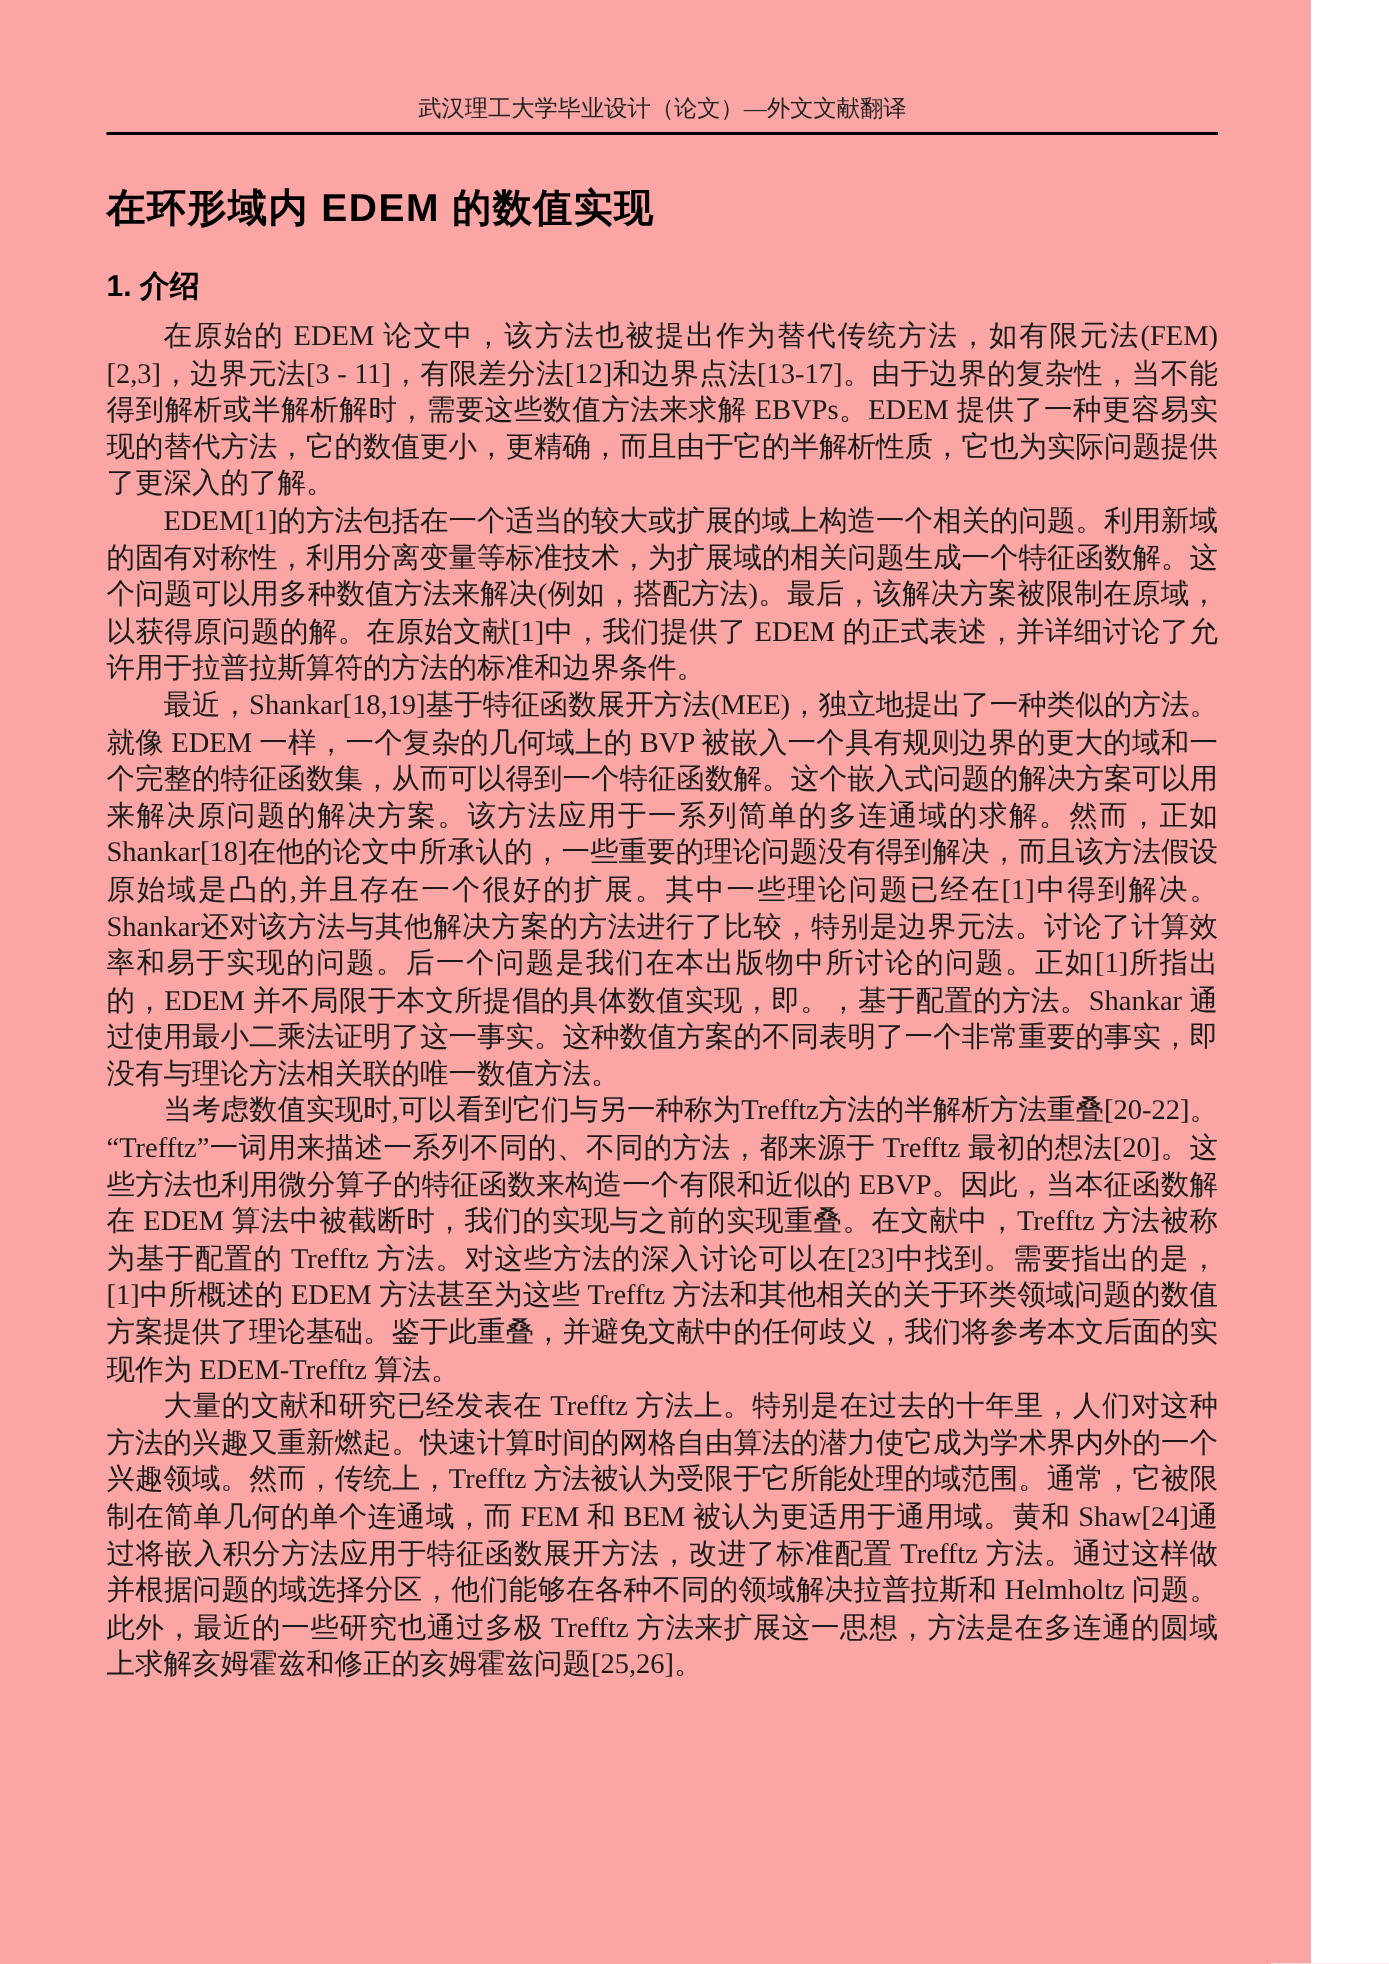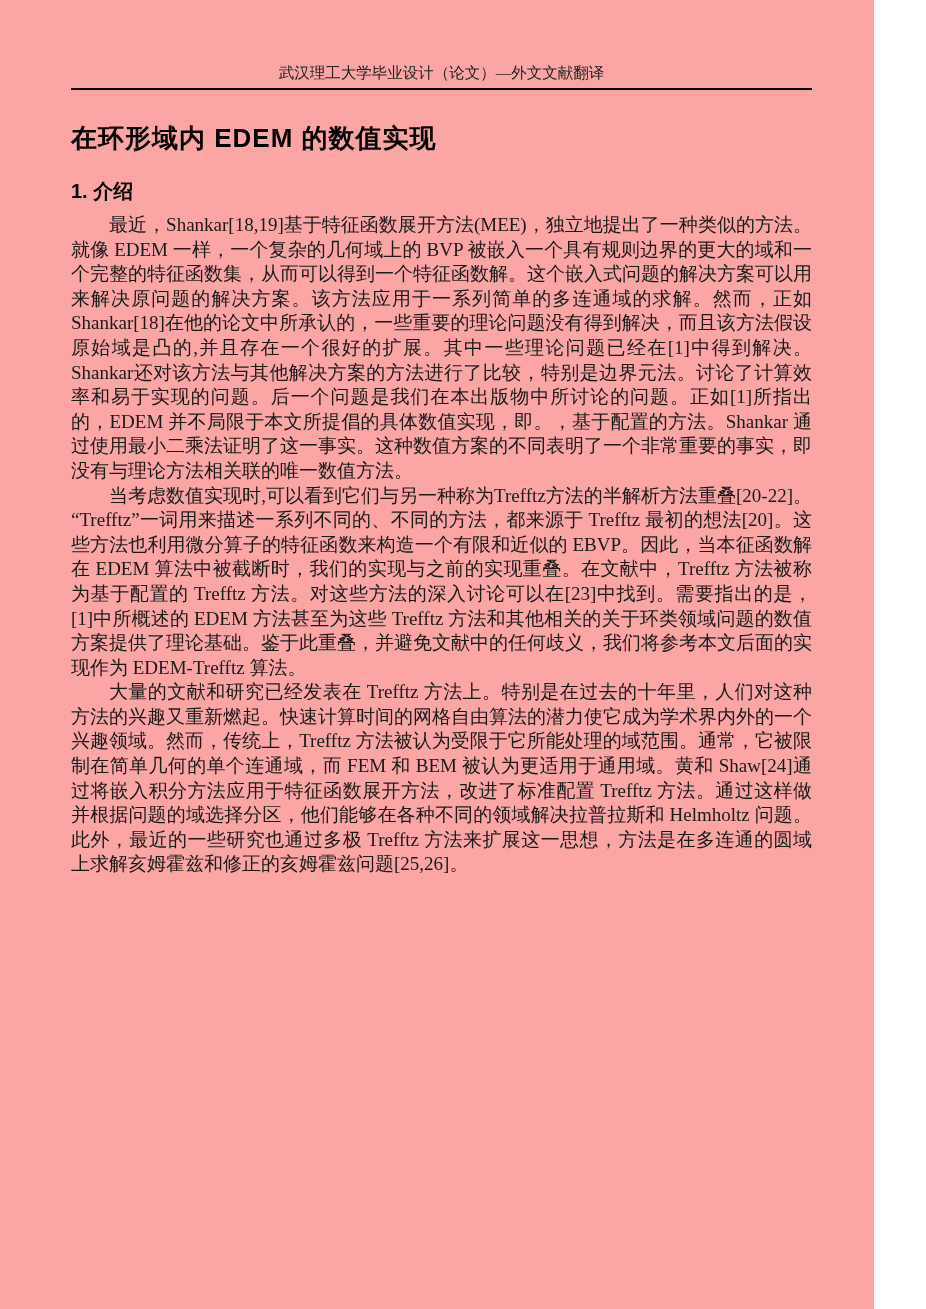--- a/index.html
+++ b/index.html
@@ -67,19 +67,21 @@
 <div class="page">
   <div class="content">
 
     <div class="running-head">武汉理工大学毕业设计（论文）—外文文献翻译</div>
 
     <h1 class="doc-title">在环形域内 EDEM 的数值实现</h1>
 
     <h2 class="section-heading">1. 介绍</h2>
 
     <div class="body-text">
+      <p>在原始的 EDEM 论文中，该方法也被提出作为替代传统方法，如有限元法(FEM)[2,3]，边界元法[3 - 11]，有限差分法[12]和边界点法[13-17]。由于边界的复杂性，当不能得到解析或半解析解时，需要这些数值方法来求解 EBVPs。EDEM 提供了一种更容易实现的替代方法，它的数值更小，更精确，而且由于它的半解析性质，它也为实际问题提供了更深入的了解。</p>
+      <p>EDEM[1]的方法包括在一个适当的较大或扩展的域上构造一个相关的问题。利用新域的固有对称性，利用分离变量等标准技术，为扩展域的相关问题生成一个特征函数解。这个问题可以用多种数值方法来解决(例如，搭配方法)。最后，该解决方案被限制在原域，以获得原问题的解。在原始文献[1]中，我们提供了 EDEM 的正式表述，并详细讨论了允许用于拉普拉斯算符的方法的标准和边界条件。</p>
       <p>最近，Shankar[18,19]基于特征函数展开方法(MEE)，独立地提出了一种类似的方法。就像 EDEM 一样，一个复杂的几何域上的 BVP 被嵌入一个具有规则边界的更大的域和一个完整的特征函数集，从而可以得到一个特征函数解。这个嵌入式问题的解决方案可以用来解决原问题的解决方案。该方法应用于一系列简单的多连通域的求解。然而，正如Shankar[18]在他的论文中所承认的，一些重要的理论问题没有得到解决，而且该方法假设原始域是凸的,并且存在一个很好的扩展。其中一些理论问题已经在[1]中得到解决。Shankar还对该方法与其他解决方案的方法进行了比较，特别是边界元法。讨论了计算效率和易于实现的问题。后一个问题是我们在本出版物中所讨论的问题。正如[1]所指出的，EDEM 并不局限于本文所提倡的具体数值实现，即。，基于配置的方法。Shankar 通过使用最小二乘法证明了这一事实。这种数值方案的不同表明了一个非常重要的事实，即没有与理论方法相关联的唯一数值方法。</p>
       <p>当考虑数值实现时,可以看到它们与另一种称为Trefftz方法的半解析方法重叠[20-22]。“Trefftz”一词用来描述一系列不同的、不同的方法，都来源于 Trefftz 最初的想法[20]。这些方法也利用微分算子的特征函数来构造一个有限和近似的 EBVP。因此，当本征函数解在 EDEM 算法中被截断时，我们的实现与之前的实现重叠。在文献中，Trefftz 方法被称为基于配置的 Trefftz 方法。对这些方法的深入讨论可以在[23]中找到。需要指出的是，[1]中所概述的 EDEM 方法甚至为这些 Trefftz 方法和其他相关的关于环类领域问题的数值方案提供了理论基础。鉴于此重叠，并避免文献中的任何歧义，我们将参考本文后面的实现作为 EDEM-Trefftz 算法。</p>
       <p>大量的文献和研究已经发表在 Trefftz 方法上。特别是在过去的十年里，人们对这种方法的兴趣又重新燃起。快速计算时间的网格自由算法的潜力使它成为学术界内外的一个兴趣领域。然而，传统上，Trefftz 方法被认为受限于它所能处理的域范围。通常，它被限制在简单几何的单个连通域，而 FEM 和 BEM 被认为更适用于通用域。黄和 Shaw[24]通过将嵌入积分方法应用于特征函数展开方法，改进了标准配置 Trefftz 方法。通过这样做并根据问题的域选择分区，他们能够在各种不同的领域解决拉普拉斯和 Helmholtz 问题。此外，最近的一些研究也通过多极 Trefftz 方法来扩展这一思想，方法是在多连通的圆域上求解亥姆霍兹和修正的亥姆霍兹问题[25,26]。</p>
     </div>
 
   </div>
 </div>
 
 </body></html>

